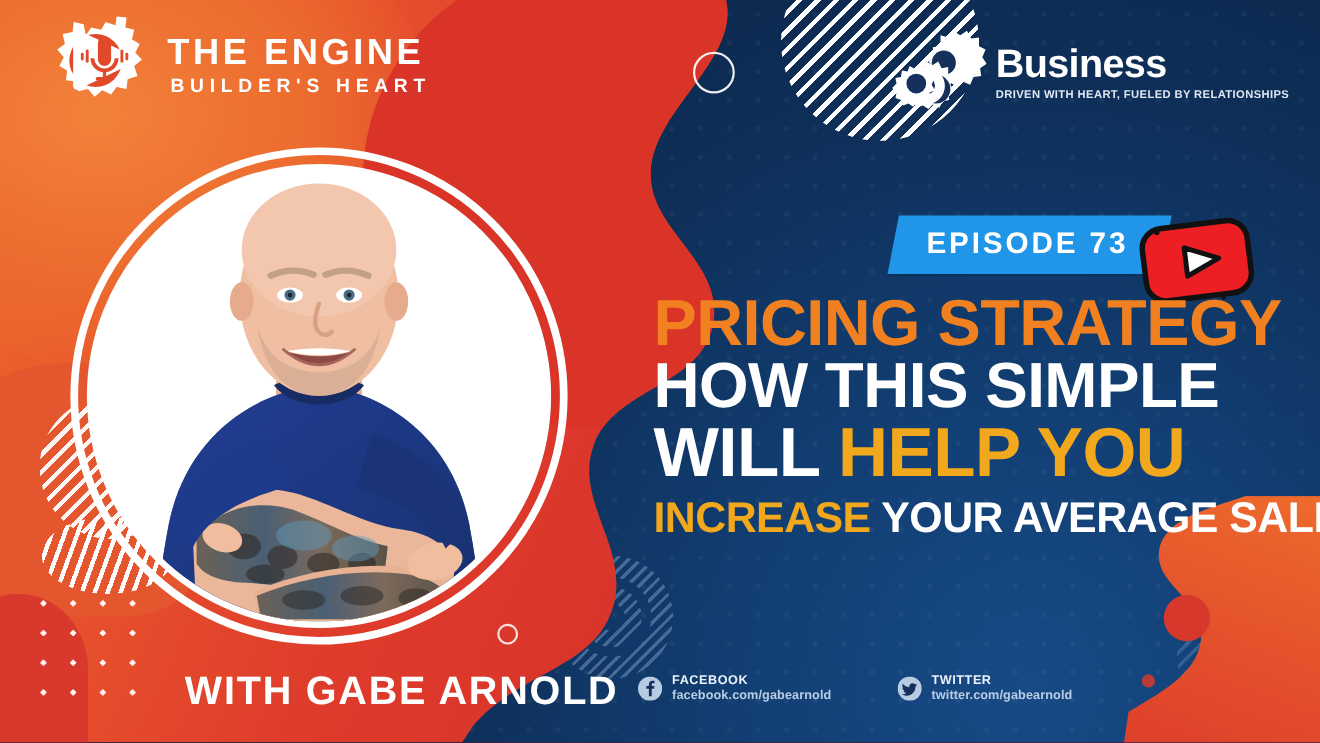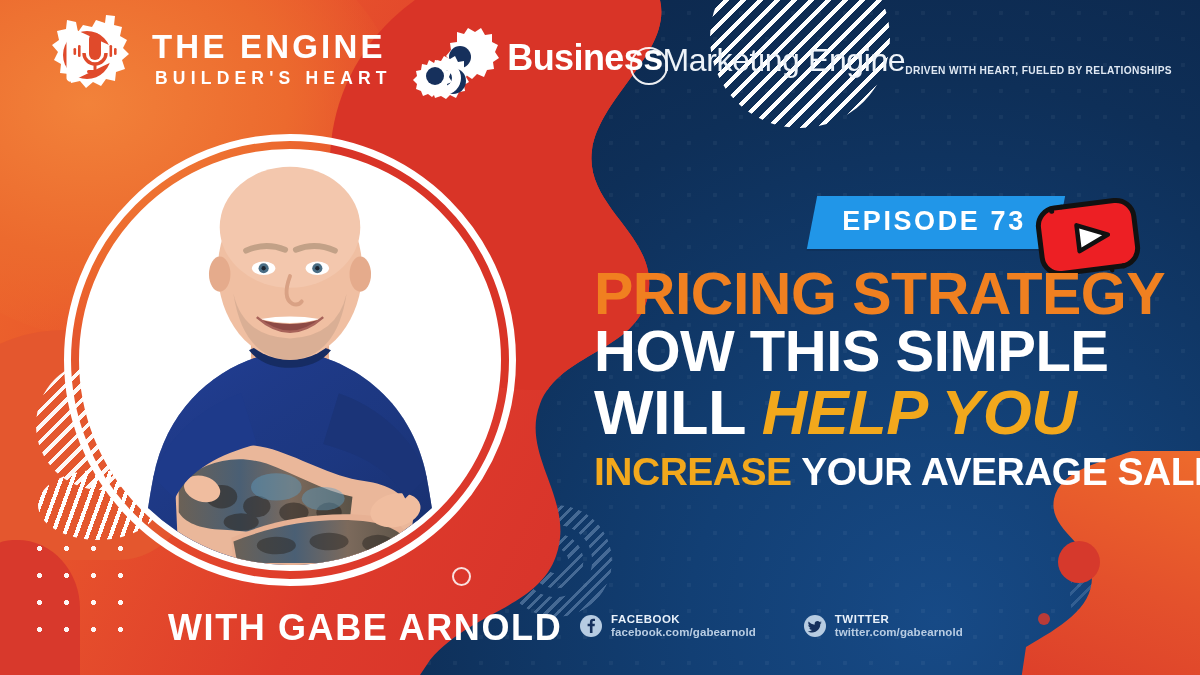--- a/index.html
+++ b/index.html
@@ -132,21 +132,21 @@
     font-size:17.5px; font-weight:700; color:#ffffff;
     letter-spacing:5.2px; margin-top:7px; padding-left:3px;
   }
 
   
   .bme{
     position:absolute; right:28px; top:24px;
     display:flex; align-items:flex-start; gap:8px;
   }
   .bme .gears{ width:86px; height:92px; flex:0 0 auto; margin-top:2px;}
-  .bme .txt{ display:flex; line-height:1; padding-top:16px;align-items:flex-end;}
+  .bme .txt{ display:flex; flex-direction:column; line-height:1; padding-top:16px;}
   .bme-l1{ font-size:36px; font-weight:700; color:#ffffff; letter-spacing:-.6px;}
   .bme-l2{ font-size:32px; font-weight:400; color:#eef3f9; letter-spacing:-.4px; margin-top:2px;}
   .bme-l3{
     font-size:10.2px; font-weight:700; color:#dfe8f3; letter-spacing:.35px;
     margin-top:6px; white-space:nowrap;
   }
 
   
   .portrait-wrap{
     position:absolute; left:64px; top:134px; width:452px; height:452px;
@@ -184,36 +184,36 @@
   
   .headline{
     position:absolute; left:594px; top:262px; width:580px;
     font-family:"Liberation Sans Narrow","Liberation Sans", sans-serif;
     font-weight:700; line-height:.96; letter-spacing:-.5px;
   }
   .hl-line{ display:block; white-space:nowrap; }
   .l1{ font-size:58px; color:#ffffff; transform:scaleX(1.0); }
   .l2{ font-size:59px; color:#f08020; margin-top:4px;}
   .l3{ font-size:63px; margin-top:4px; color:#ffffff;}
-  .l3 .hi{ color:#f2a81c;font-style:italic; }
+  .l3 .hi{ color:#f2a81c; }
   .l4{ font-size:39px; margin-top:10px; color:#ffffff;}
   .l4 .hi{ color:#f2a81c; }
 
   
   .with-host{
     position:absolute; left:168px; top:607px;
     color:#ffffff; font-size:36px; font-weight:700; letter-spacing:1.6px;
     font-family:"Liberation Sans Narrow","Liberation Sans", sans-serif;
     text-align:right;
   }
 
   
   .social-bar{
     position:absolute; left:580px; top:613px;
-    display:flex; gap:48px; align-items:flex-start;
+    display:flex; gap:60px; align-items:flex-start;
   }
   .social{ display:flex; align-items:center; gap:9px; }
   .social .ico{ width:22px; height:22px; flex:0 0 auto; }
   .social .lines{ display:flex; flex-direction:column; line-height:1.12; }
   .social .nm{ font-size:11.5px; font-weight:700; color:#e9f1fa; letter-spacing:.5px;}
   .social .ur{ font-size:11.5px; font-weight:700; color:#b9cde3; letter-spacing:.1px;}
 </style>
 </head>
 <body>
 
@@ -283,21 +283,20 @@
           <path d="M22 34 l6 1 l3 -5 l6 3 l5 -3 l3 6 l6 -1 l0 7 l5 3 l-3 6 l3 5 l-5 3 l1 6 l-6 1 l-3 6 l-6 -3 l-4 4 l-5 -3 l-6 2 l-2 -6 l-6 -2 l1 -6 l-4 -4 l4 -5 l-1 -6 l6 -1 z"></path>
           <circle cx="40" cy="55" r="13" fill="#16305c"></circle>
           <path d="M14 52 a17 17 0 1 0 17 -17 l0 9 a8 8 0 1 1 -8 8 z" fill="#ffffff"></path>
           <path d="M9 38 l5 1 l2 -5 l5 3 l4 -3 l3 5 l5 -1 l0 6 l5 2 l-2 5 l3 5 l-5 2 l1 5 l-5 1 l-2 5 l-5 -2 l-4 4 l-4 -3 l-5 2 l-2 -5 l-5 -2 l1 -5 l-4 -4 l4 -4 l-1 -5 l5 -1 z" fill="#ffffff"></path>
           <circle cx="22" cy="50" r="9" fill="#16305c"></circle>
         </g>
       </svg>
     </span>
     <span class="txt">
       <span class="bme-l1">Business</span>
-      <span class="bme-l2">Marketing Engine</span>
       <span class="bme-l3">DRIVEN WITH HEART, FUELED BY RELATIONSHIPS</span>
     </span>
   </div>
 
   <div class="portrait-wrap">
     <div class="portrait-ring-outer"></div>
     <div class="portrait-ring-inner">
       <svg class="portrait-photo" viewBox="0 0 420 420" preserveAspectRatio="xMidYMid slice">
         <rect width="420" height="420" fill="#ffffff"></rect>
 

